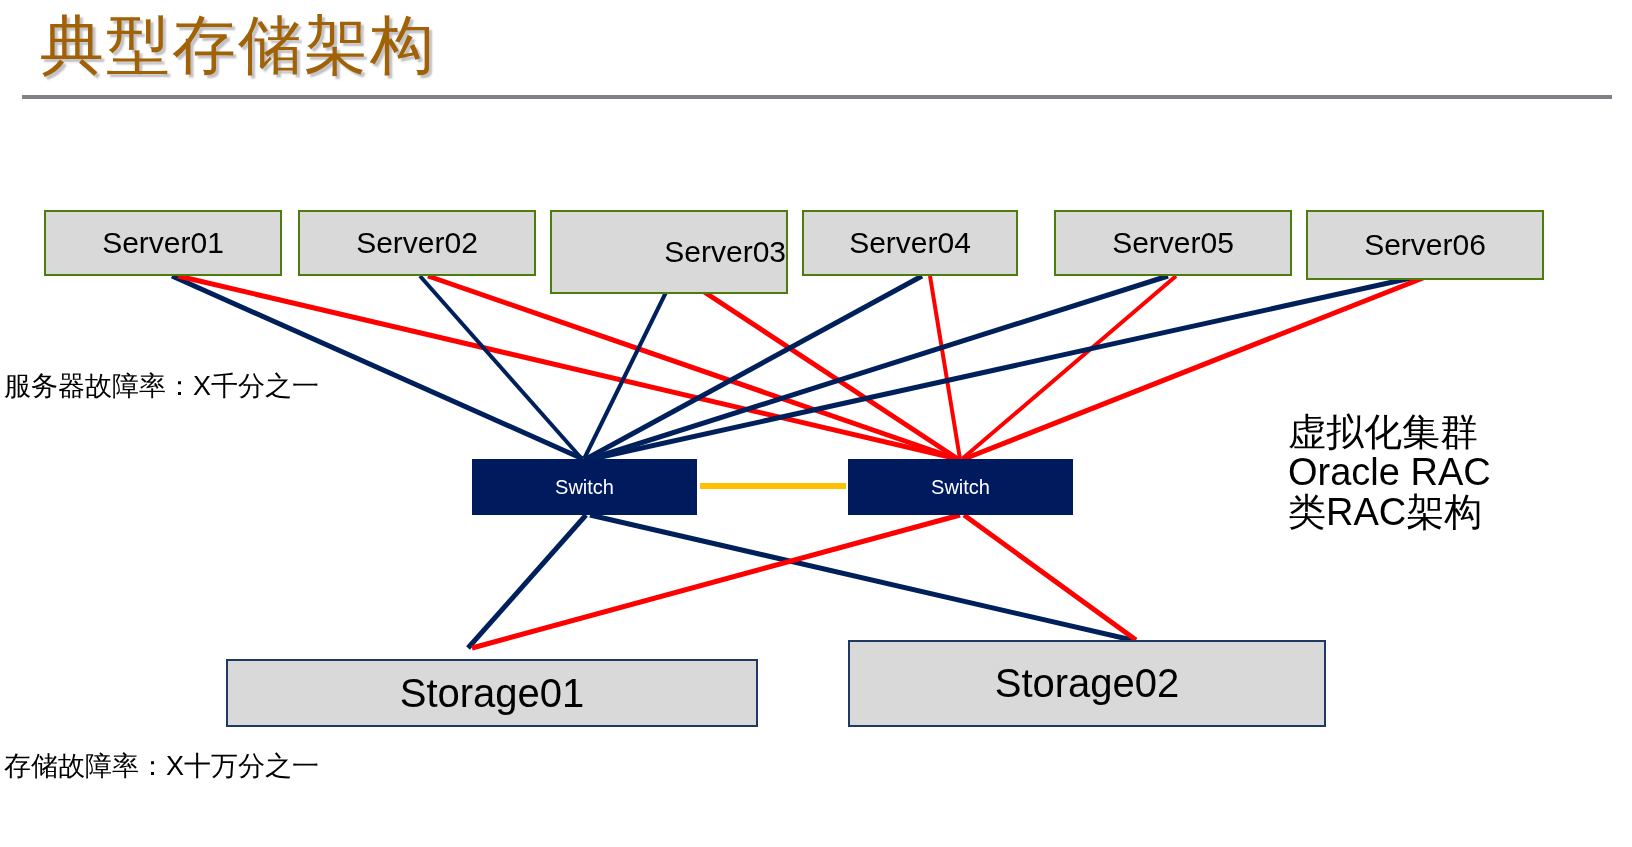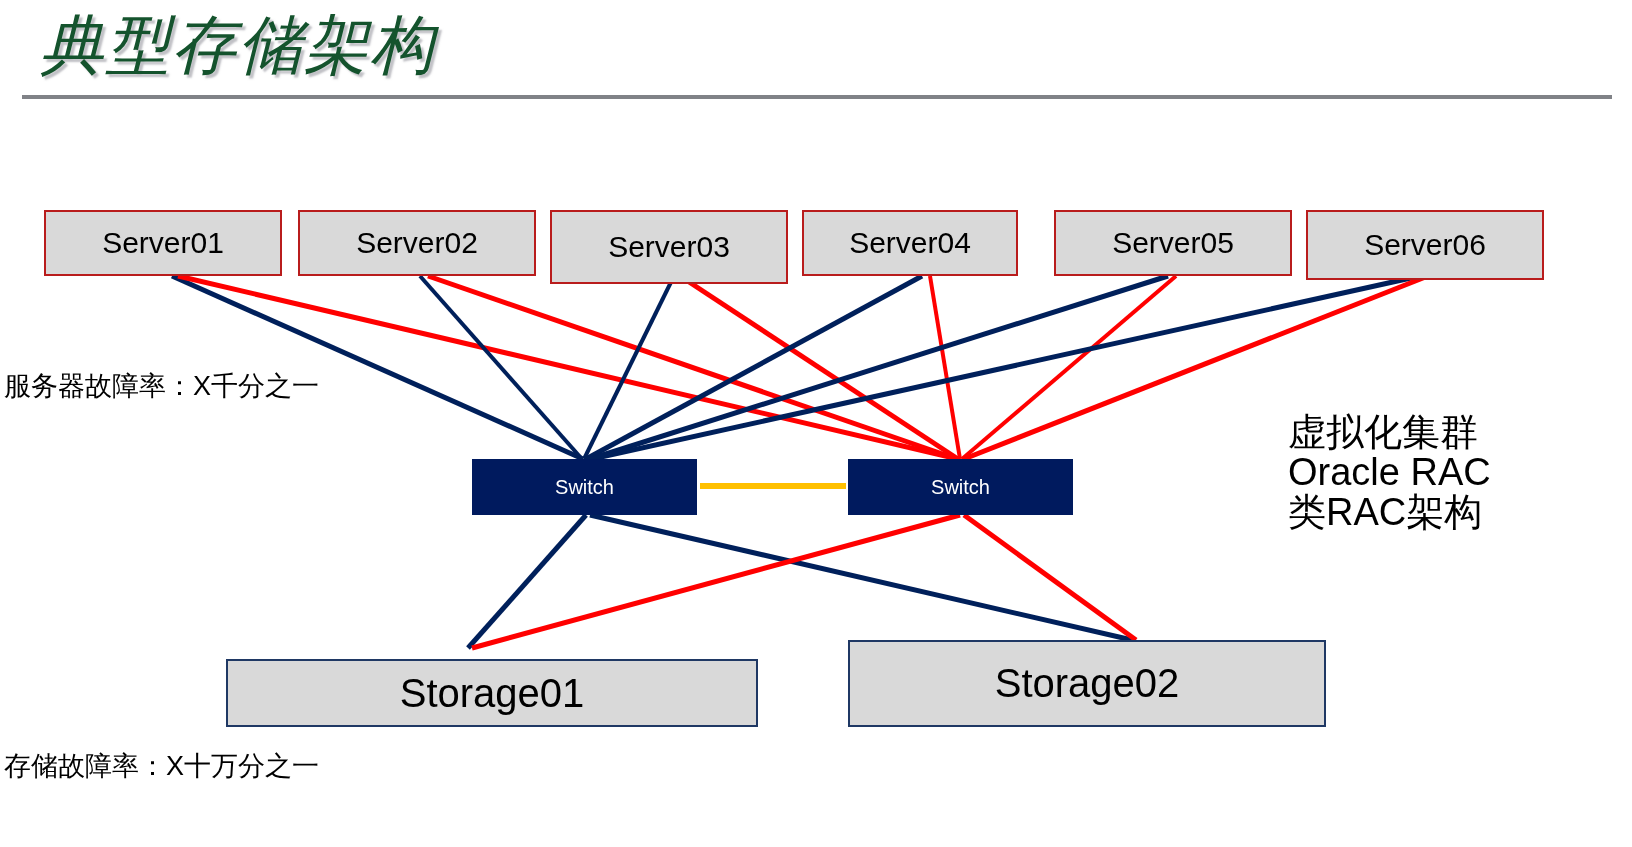--- a/index.html
+++ b/index.html
@@ -19,25 +19,24 @@
   }
 
   
   #slide-title {
     position: absolute;
     left: 40px;
     top: 2px;
     font-size: 64px;
     line-height: 86px;
     font-weight: 400;
-    color: #14532d;
+    color: #a16207;
     letter-spacing: 2px;
     text-shadow: 3px 3px 2px rgba(140,140,150,0.55);
     white-space: nowrap;
-    font-style: italic;
   }
   #title-rule {
     position: absolute;
     left: 22px;
     top: 95px;
     width: 1590px;
     height: 4px;
     background: #808287;
   }
 
@@ -45,21 +44,21 @@
   .node {
     position: absolute;
     box-sizing: border-box;
     display: flex;
     align-items: center;
     justify-content: center;
     white-space: nowrap;
   }
   .node.server {
     background: #d9d9d9;
-    border: 2px solid #b91c1c;
+    border: 2px solid #4d7c0f;
     color: #000000;
     font-size: 30px;
   }
   .node.storage {
     background: #d9d9d9;
     border: 2px solid #1f3864;
     color: #000000;
     font-size: 40px;
   }
   .node.switch {
@@ -136,21 +135,21 @@
     <line id="inter-switch-line" x1="700" y1="486" x2="846" y2="486" stroke="#ffc000" stroke-width="6"></line>
   </svg>
 
   <div id="node-layer">
       <div class="node server" style="left: 44px; top: 210px; width: 238px; height: 66px;">
         <span>Server01</span>
       </div>
       <div class="node server" style="left: 298px; top: 210px; width: 238px; height: 66px;">
         <span>Server02</span>
       </div>
-      <div class="node server" style="left: 550px; top: 210px; width: 238px; height: 74px;">
+      <div class="node server" style="left: 550px; top: 210px; width: 238px; height: 84px; justify-content: flex-end;">
         <span>Server03</span>
       </div>
       <div class="node server" style="left: 802px; top: 210px; width: 216px; height: 66px;">
         <span>Server04</span>
       </div>
       <div class="node server" style="left: 1054px; top: 210px; width: 238px; height: 66px;">
         <span>Server05</span>
       </div>
       <div class="node server" style="left: 1306px; top: 210px; width: 238px; height: 70px;">
         <span>Server06</span>

